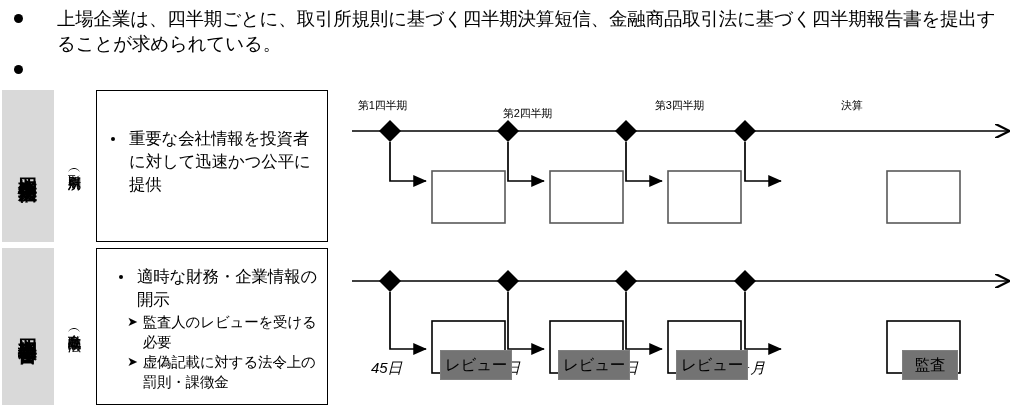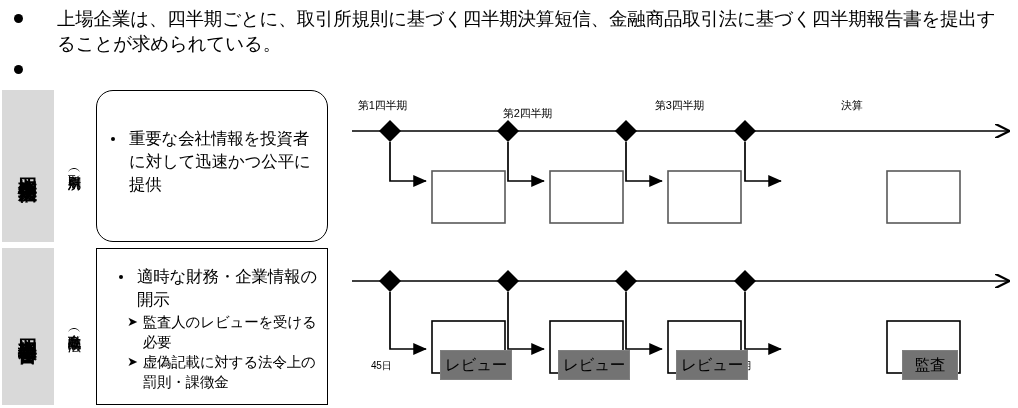--- a/index.html
+++ b/index.html
@@ -80,21 +80,21 @@
   #sublabel-kinyu    { left: 58px; top: 248px; width: 32px; height: 157px; }
 
   
   .content-box {
     position: absolute;
     border: 1.4px solid #000;
     background: #fff;
     box-sizing: border-box;
     padding: 8px 8px 8px 10px;
   }
-  #content-box-tanshin { left: 96px; top: 90px;  width: 232px; height: 152px; border-radius: 17px; }
+  #content-box-tanshin { left: 96px; top: 90px;  width: 232px; height: 152px; }
   #content-box-houkoku { left: 96px; top: 248px; width: 232px; height: 157px; padding-left: 18px; }
 
   .cb-inner { display: flex; align-items: flex-start; }
   .cb-dot {
     flex: 0 0 auto;
     width: 4px; height: 4px;
     border-radius: 50%;
     background: #000;
     margin-top: 10px;
     margin-right: 14px;
@@ -133,23 +133,24 @@
   #timeline-bottom { top: 250px; }
 
   .tl-tick-label {
     position: absolute;
     font-size: 11px;
     letter-spacing: -0.2px;
     white-space: nowrap;
   }
   .duration-label {
     position: absolute;
-    font-size: 10px;
+    font-size: 15px;
     letter-spacing: -0.2px;
     white-space: nowrap;
+    font-style: italic;
   }
   .gray-tag {
     position: absolute;
     background: #737373;
     border: 1.3px solid #808080;
     box-sizing: border-box;
     display: flex;
     align-items: center;
     justify-content: center;
     font-size: 15.5px;

